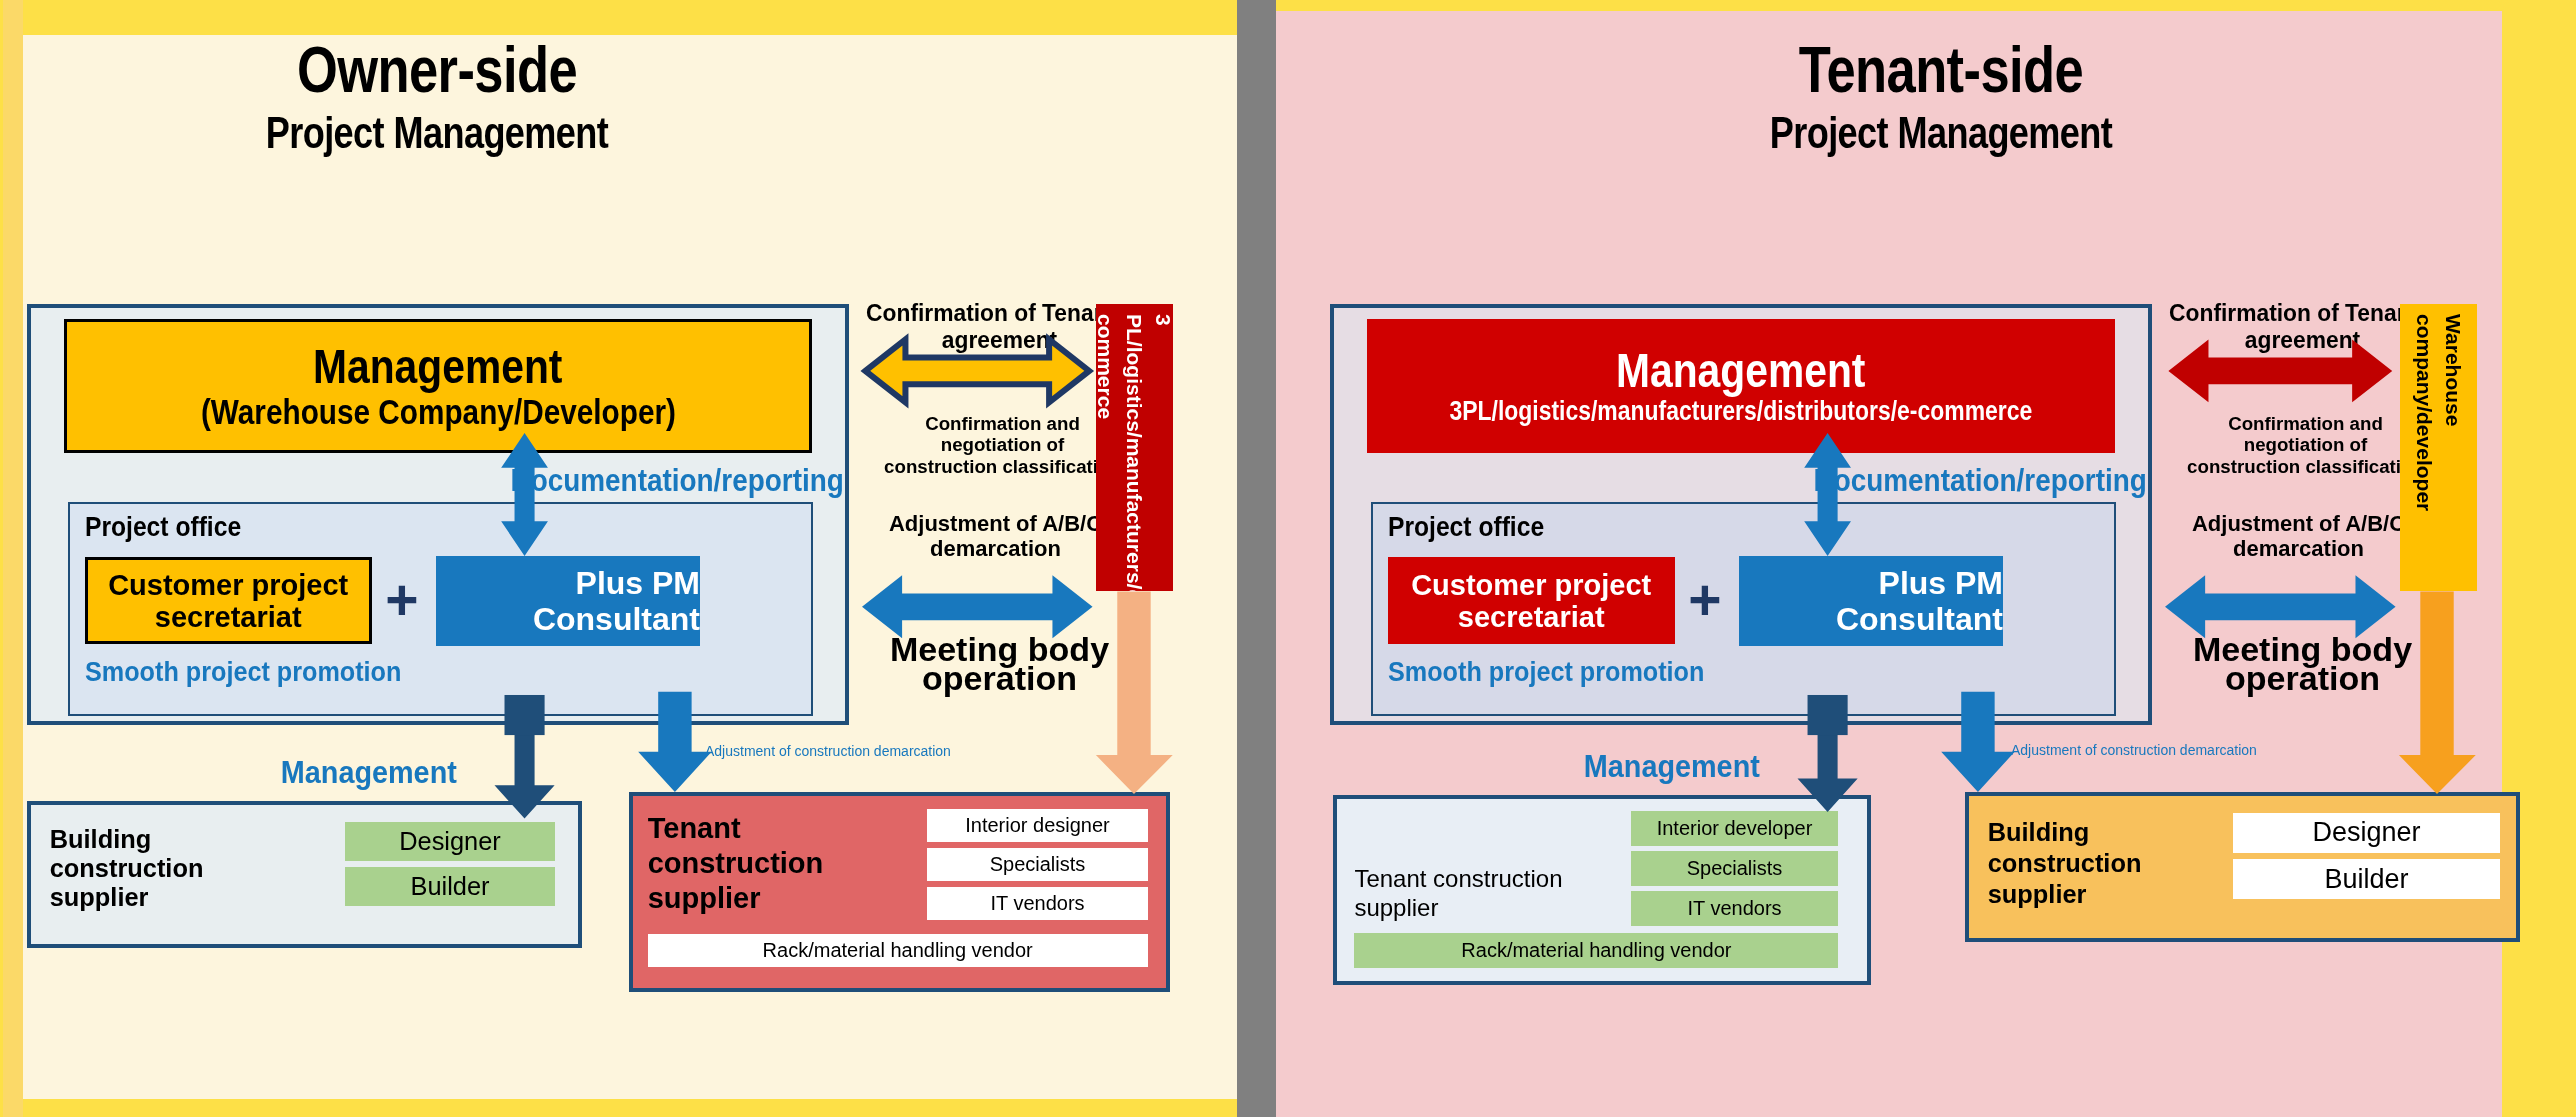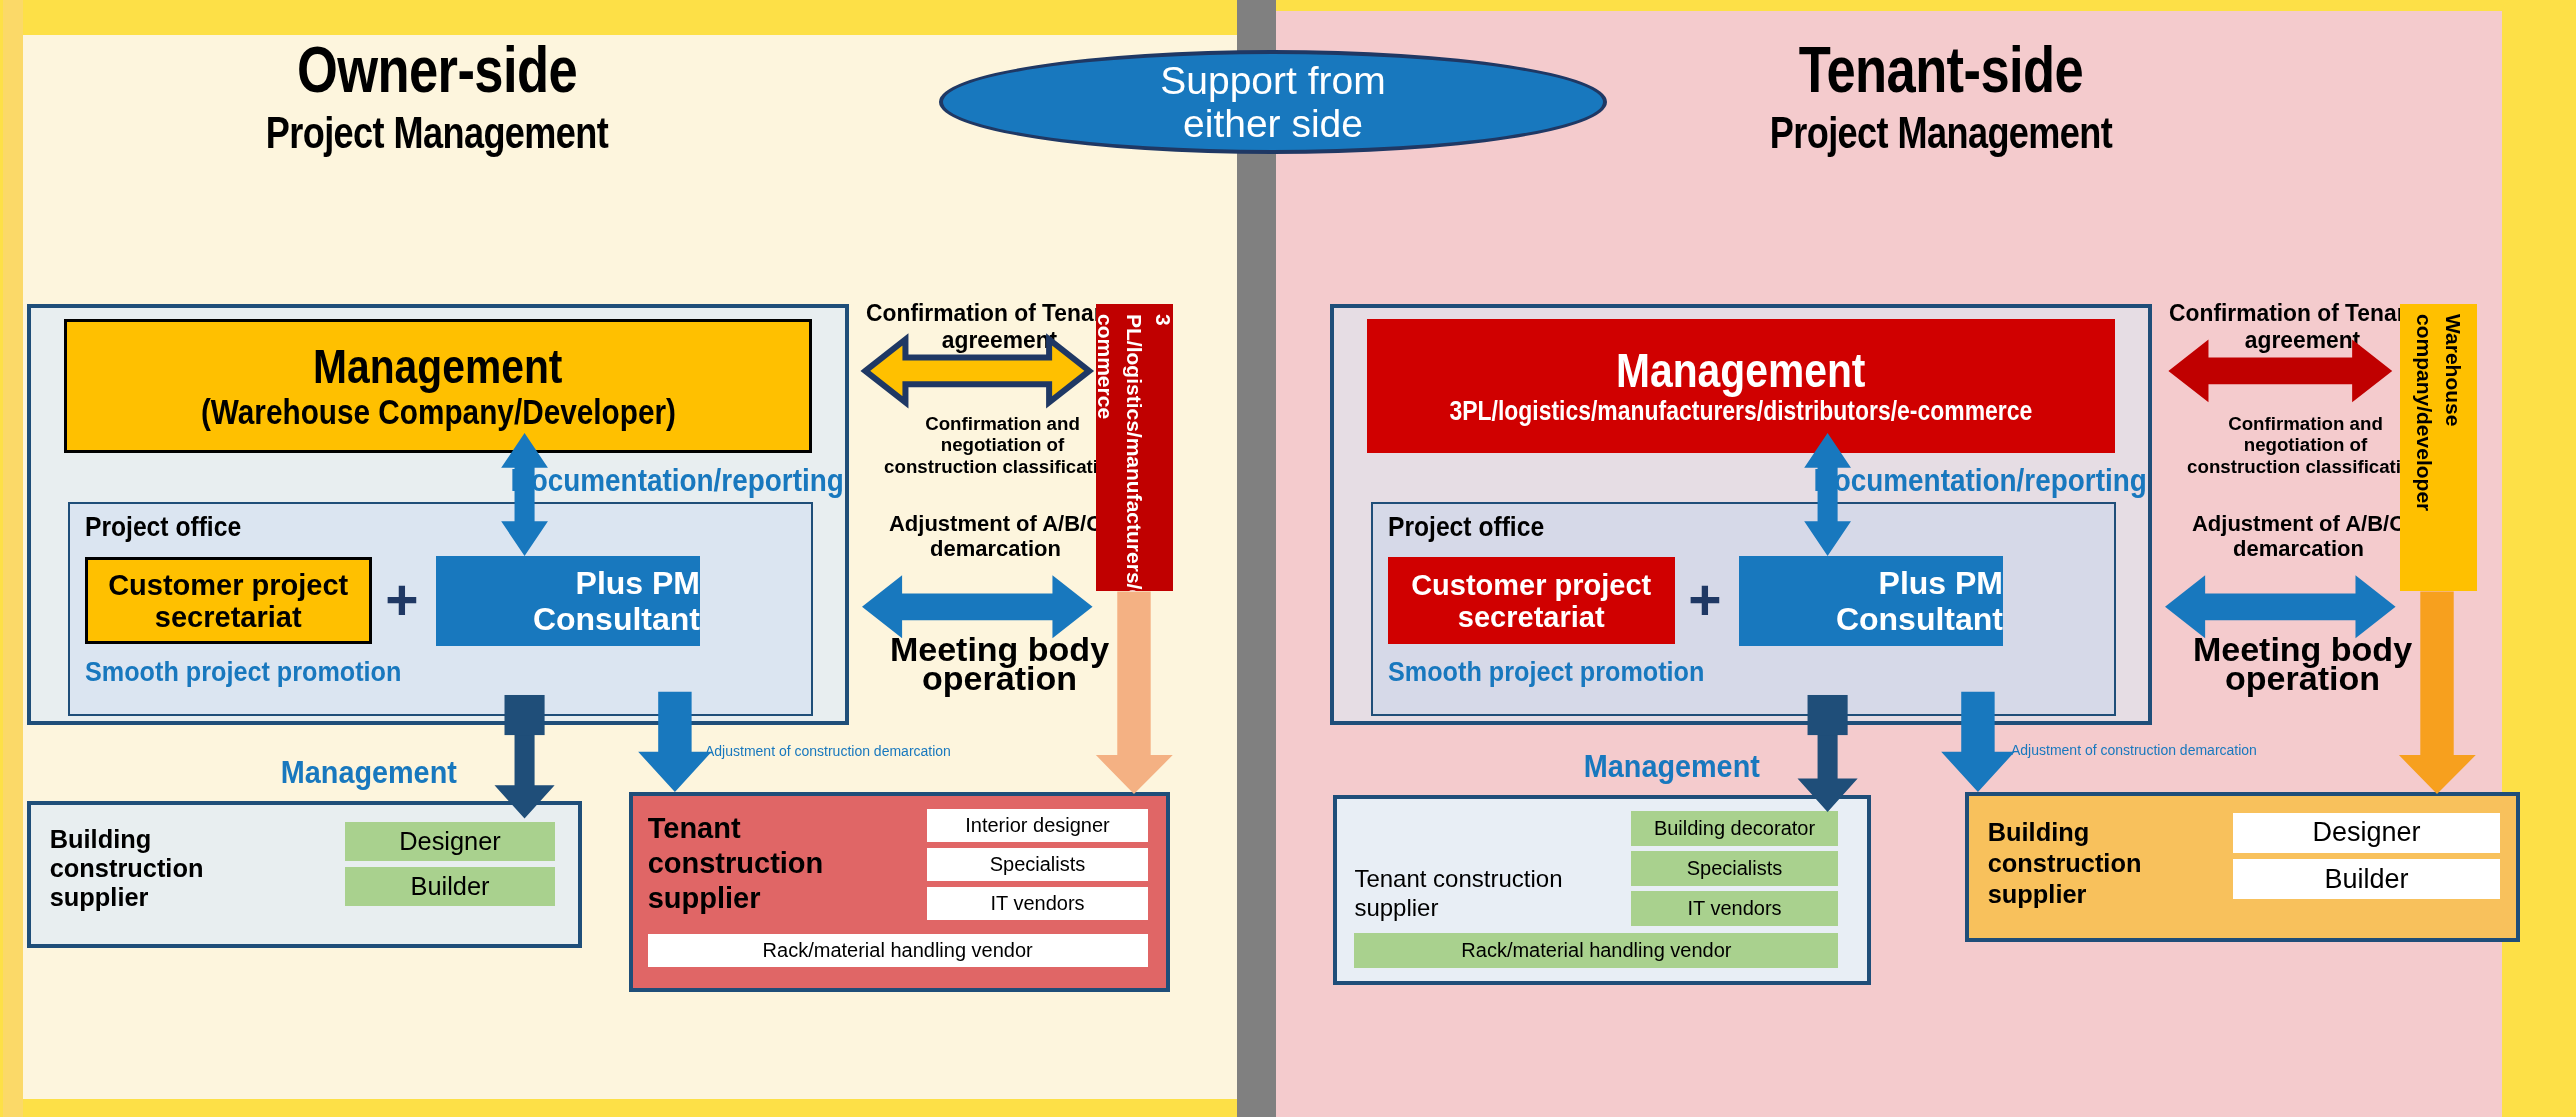--- a/index.html
+++ b/index.html
@@ -186,26 +186,20 @@
   <div class="panel-tenant"></div>
   <div class="left-accent"></div>
   <div class="divider"></div>
 
   <div class="big-title title-main" style="left:53px; top:37px; width:768px;">Owner-side</div>
   <div class="big-title title-sub" style="left:53px; top:107px; width:768px;">Project Management</div>
 
   <div class="big-title title-main" style="left:1557px; top:37px; width:768px;">Tenant-side</div>
   <div class="big-title title-sub" style="left:1557px; top:107px; width:768px;">Project Management</div>
 
-  <div class="ellipse">
-    <div>
-      <div>Support from</div>
-      <div>either side</div>
-    </div>
-  </div>
 
   <div class="group-frame group-owner">
     <div class="mgmt-box mgmt-owner">
       <div class="mgmt-title">Management</div>
       <div class="mgmt-sub">(Warehouse Company/Developer)</div>
     </div>
 
     <div class="mgmt-arrow-label" style="left:461px; top:155px;">Documentation/reporting</div>
 
     <div class="office-box">
@@ -283,21 +277,21 @@
 
   <div class="vbox vbox-amber">
     <div class="vtext black">Warehouse company/developer</div>
   </div>
 
   <div class="mgmt-arrow-label" style="left:1574px; top:748px; font-size:32px;">Management</div>
   <div class="anno-blue" style="left:2011px; top:734px; width:307px;">Adjustment of construction demarcation</div>
 
   <div class="supplier-box" style="left:1333px; top:795px; width:538px; height:190px; background:#e8eef5;">
     <div class="sup-title thin" style="left:17.4px; top:65px; font-size:24px; line-height:29px; width:221px;">Tenant construction supplier</div>
-    <div class="chip chip-green" style="left:294px; top:12px; width:207px; height:35px; font-size:20px;">Building decorator</div>
+    <div class="chip chip-green" style="left:294px; top:12px; width:207px; height:35px; font-size:20px;">Interior developer</div>
     <div class="chip chip-green" style="left:294px; top:52px; width:207px; height:35px; font-size:20px;">Specialists</div>
     <div class="chip chip-green" style="left:294px; top:92px; width:207px; height:35px; font-size:20px;">IT vendors</div>
     <div class="chip chip-green" style="left:17.4px; top:134px; width:484px; height:35px; font-size:20px;">Rack/material handling vendor</div>
   </div>
 
   <div class="supplier-box" style="left:1965px; top:792px; width:555px; height:150px; background:#f8c15c;">
     <div class="sup-title" style="left:18.7px; top:21.4px; font-size:25.4px; line-height:31px; width:174px;">Building construction supplier</div>
     <div class="chip chip-white" style="left:264px; top:16.7px; width:267px; height:40px; font-size:27px;">Designer</div>
     <div class="chip chip-white" style="left:264px; top:63px; width:267px; height:40px; font-size:27px;">Builder</div>
   </div>

